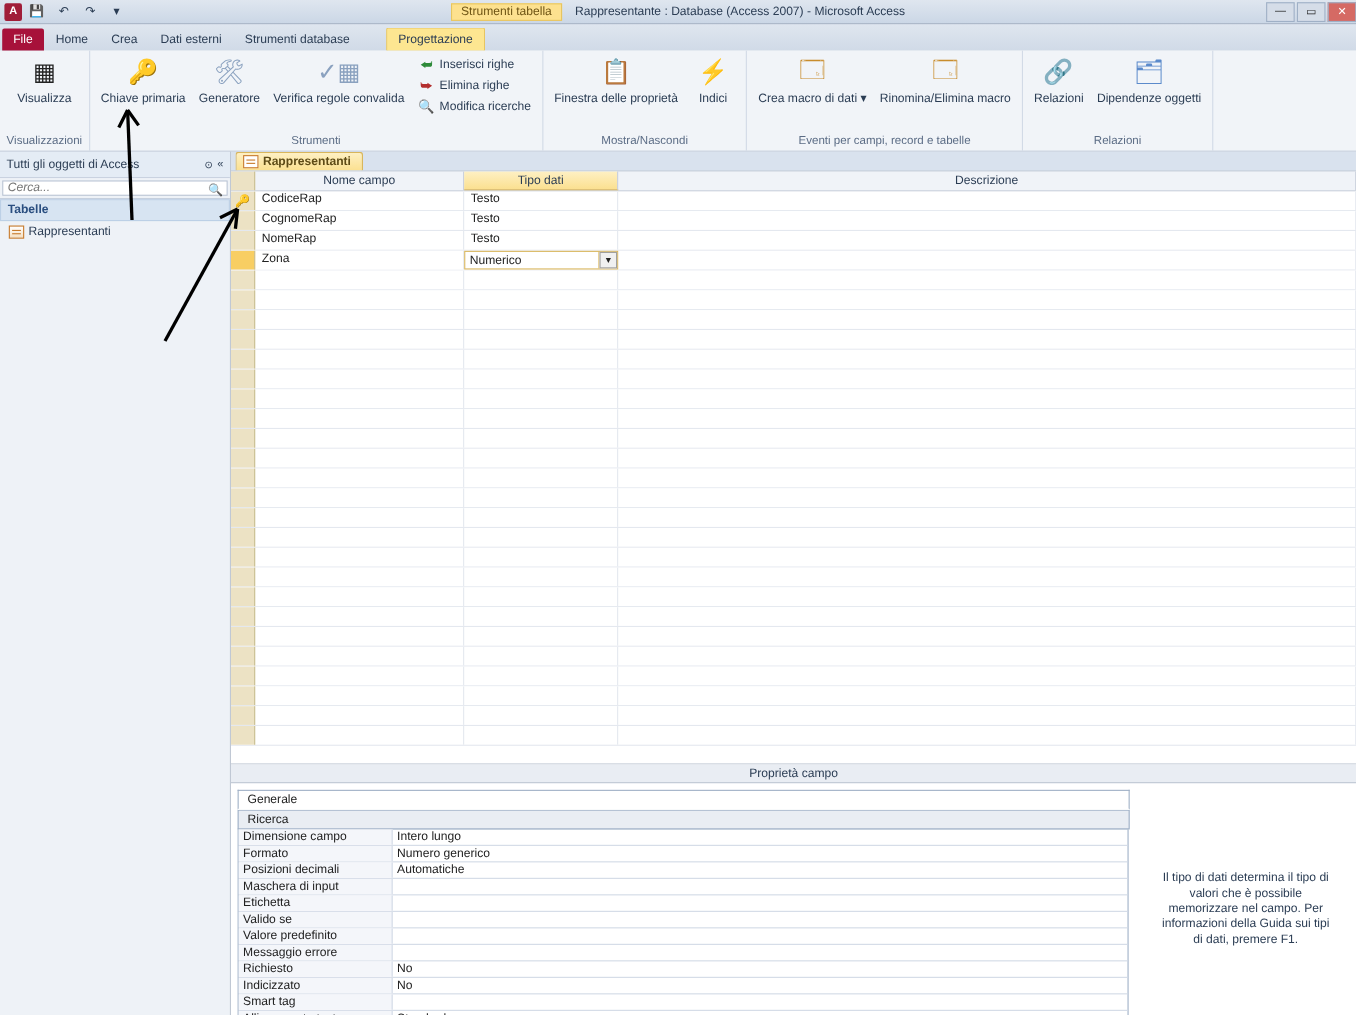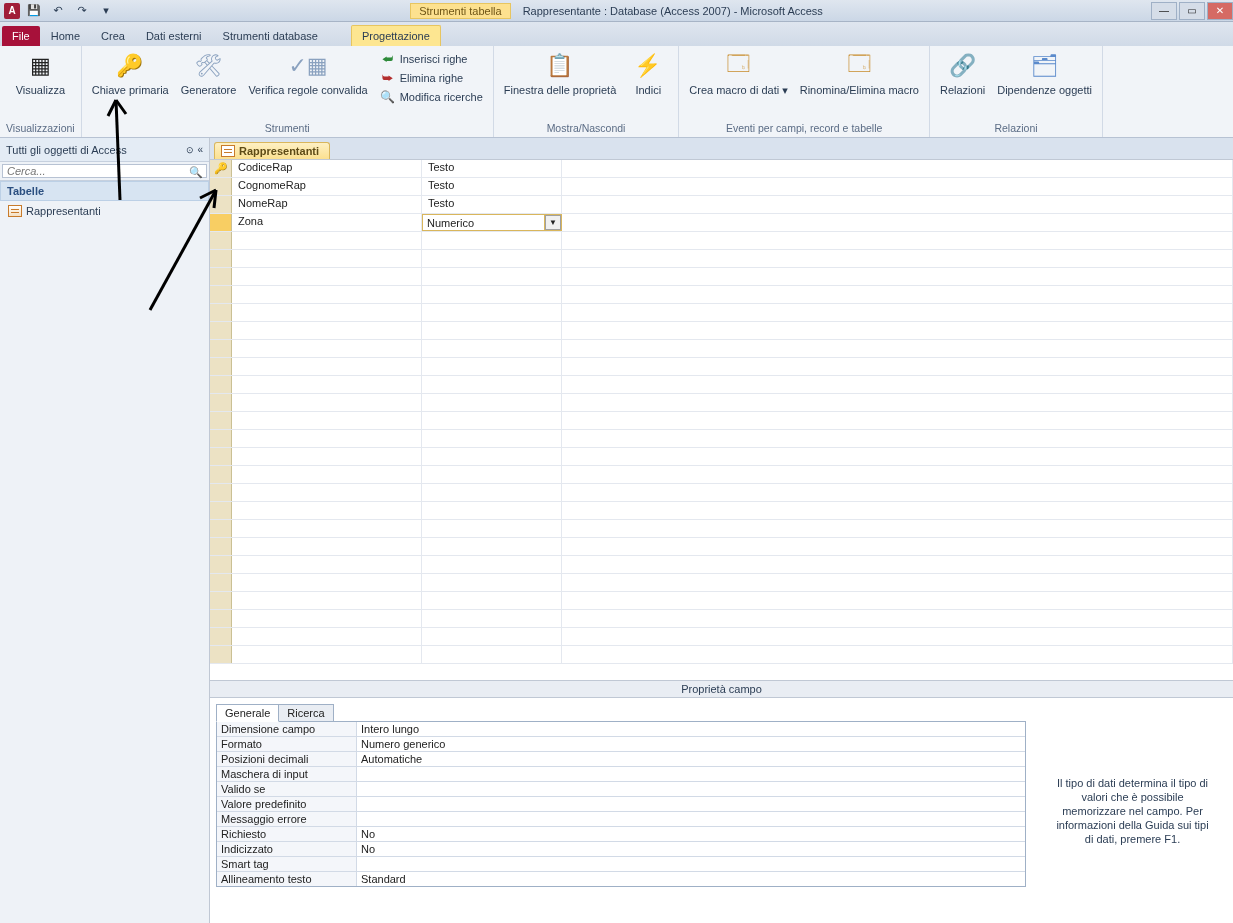--- a/index.html
+++ b/index.html
@@ -77,21 +77,21 @@
   .grow.selrow .cell.type { background:#fff; border:1px solid #d9b65c; padding:0; display:flex; align-items:center; }
   .grow.selrow .cell.type .txt { flex:1; padding:0 4px; border-right:1px solid #d9b65c; height:100%; display:flex; align-items:center; }
   .grow.selrow .cell.type .dd { width:16px; height:100%; background:#f0f0f0; border:1px solid #a0a0a0; display:flex; align-items:center; justify-content:center; font-size:8px; }
   .grid-scroll { height: 520px; overflow:hidden; }
 
   
   .proppane { flex:1; border-top:1px solid #c0c8d4; display:flex; flex-direction:column; }
   .proppane .title { text-align:center; padding:2px; background:#e9edf3; color:#2b3d54; border-bottom:1px solid #c0c8d4; }
   .proppane .body { flex:1; display:flex; }
   .propgrid { padding:6px; }
-  .ptabs { display:flex; }
+  .ptabs { display:flex;flex-direction:column; }
   .ptab { border:1px solid #9fb0c6; padding:2px 8px; background:#e9edf3; font-size:11px; margin-right:-1px; }
   .ptab.active { background:#fff; border-bottom-color:#fff; position:relative; z-index:2; }
   .ptable { border:1px solid #9fb0c6; margin-top:-1px; width:810px; }
   .prow { display:flex; border-bottom:1px solid #d2dae6; }
   .prow:last-child { border-bottom:none; }
   .prow .pk { width:140px; padding:1px 4px; border-right:1px solid #d2dae6; background:#f4f6fa; font-size:11px; }
   .prow .pv { flex:1; padding:1px 4px; font-size:11px; }
   .helptext { flex:1; display:flex; align-items:center; justify-content:center; text-align:center; padding:20px; color:#2b3d54; font-size:11px; line-height:14px; }
 
   
@@ -241,20 +241,26 @@
 
   <div class="design">
     <div class="doc-tabs">
       <div class="doc-tab">
         <span class="ticon2"></span>
         <span>Rappresentanti</span>
       </div>
     </div>
 
     <div class="grid">
+      <div class="grid-head">
+        <div class="rowsel-col"></div>
+        <div class="col name">Nome campo</div>
+        <div class="col type">Tipo dati</div>
+        <div class="col desc">Descrizione</div>
+      </div>
       <div class="grid-scroll" id="grid-body">
           <div class="grow">
             <div class="rowsel">
               <span class="key">🔑</span>
             </div>
             <div class="cell name">CodiceRap</div>
             <div class="cell type">Testo</div>
             <div class="cell desc"></div>
           </div>
           <div class="grow">
@@ -444,20 +450,24 @@
               </div>
               <div class="prow">
                 <div class="pk">Posizioni decimali</div>
                 <div class="pv">Automatiche</div>
               </div>
               <div class="prow">
                 <div class="pk">Maschera di input</div>
                 <div class="pv"></div>
               </div>
               <div class="prow">
+                <div class="pk">Etichetta</div>
+                <div class="pv"></div>
+              </div>
+              <div class="prow">
                 <div class="pk">Valido se</div>
                 <div class="pv"></div>
               </div>
               <div class="prow">
                 <div class="pk">Valore predefinito</div>
                 <div class="pv"></div>
               </div>
               <div class="prow">
                 <div class="pk">Messaggio errore</div>
                 <div class="pv"></div>

